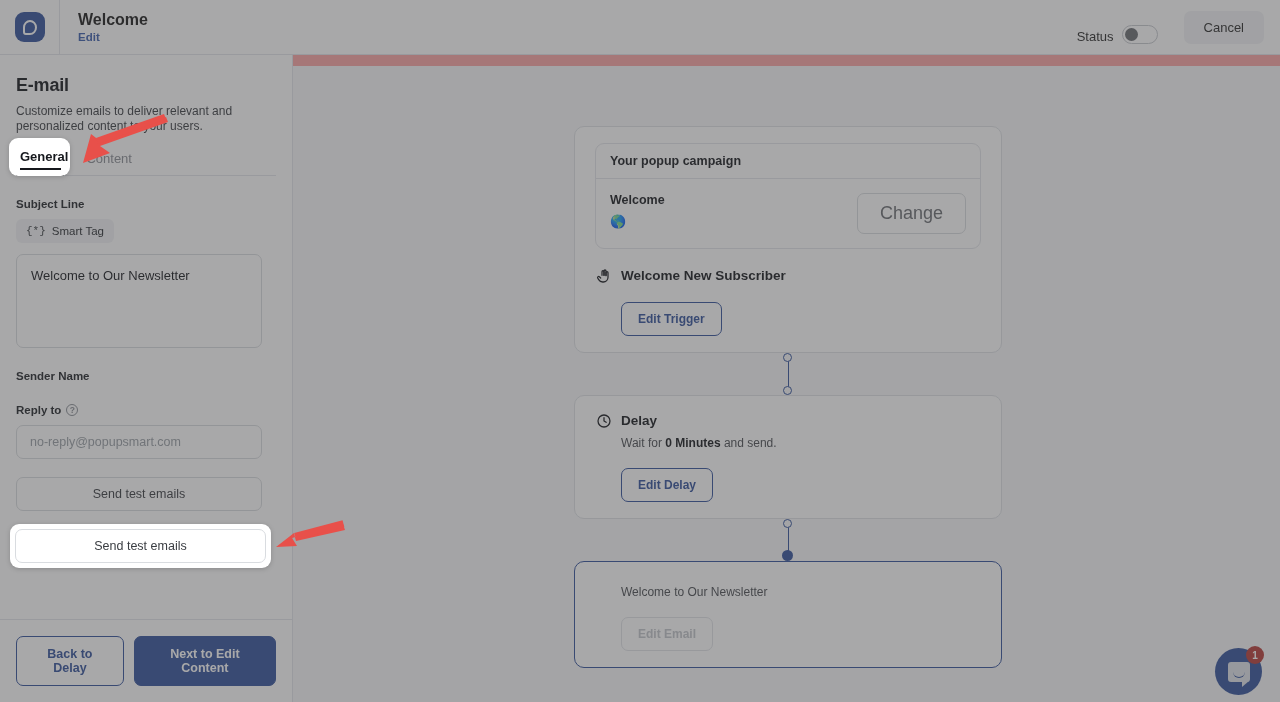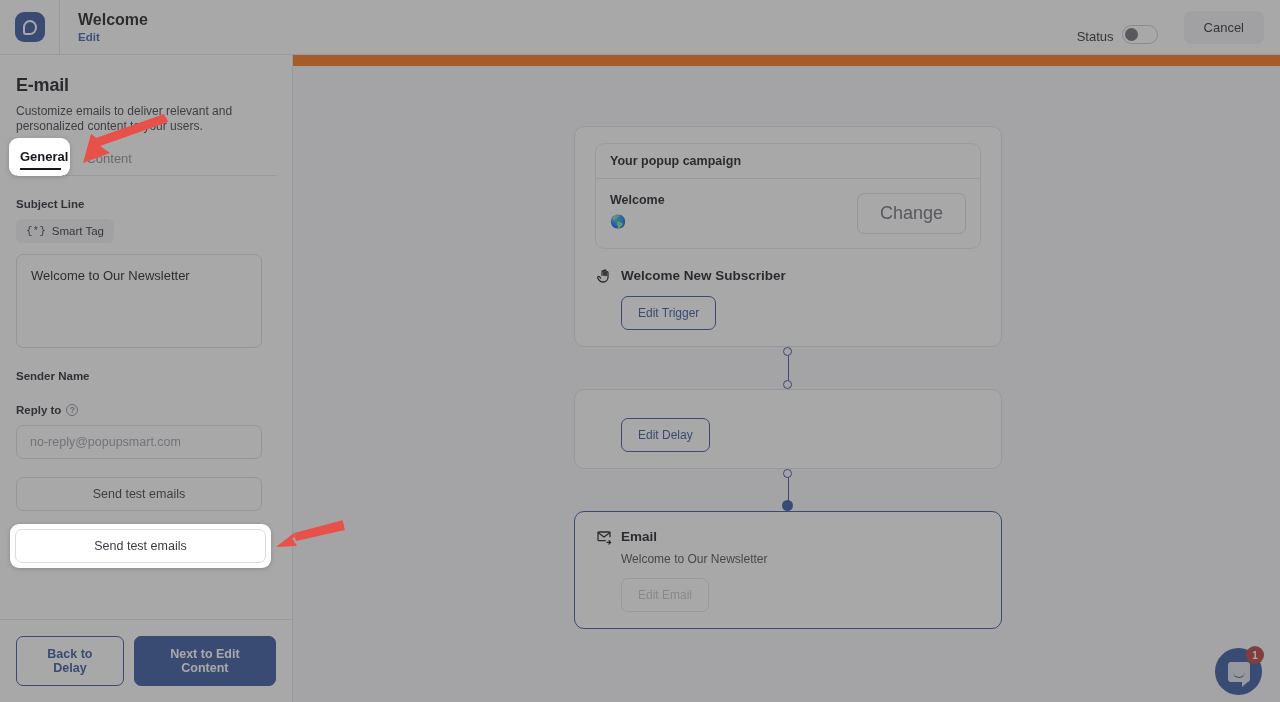--- a/index.html
+++ b/index.html
@@ -5,21 +5,21 @@
   * { box-sizing: border-box; margin: 0; padding: 0; }
   html, body {
     width: 1280px; height: 702px;
     font-family: "Liberation Sans", sans-serif;
     background: #ffffff;
     overflow: hidden;
   }
   #app {
     position: relative;
     width: 1280px; height: 702px;
-    background: #f97316;
+    background: #fca5a5;
   }
 
   
   .header {
     position: absolute; left: 0; top: 0;
     width: 1280px; height: 55px;
     background: #ffffff;
     border-bottom: 1px solid #e4e6ea;
     display: flex; align-items: center;
   }
@@ -181,24 +181,24 @@
   }
 
   .node-head {
     display: flex; align-items: center; gap: 9px;
   }
   .node-ico { width: 17px; height: 17px; display: flex; align-items: center; justify-content: center; }
   .node-title { font-size: 13.5px; font-weight: bold; color: #16181d; }
   .node-desc { margin-top: 7px; margin-left: 26px; font-size: 12px; color: #4a4d52; }
   .node-desc b { color: #16181d; font-weight: bold; }
   .node-btn {
-    margin-top: 12px; margin-left: 26px;
+    margin-top: 18px; margin-left: 26px;
     padding: 9px 16px; border-radius: 7px;
     border: 1px solid #33529b; background: #ffffff;
-    color: #33529b; font-size: 12px; font-weight: normal; cursor: pointer; font-family: inherit;
+    color: #33529b; font-size: 12px; font-weight: bold; cursor: pointer; font-family: inherit;
   }
   .node-btn.disabled {
     border-color: #e2e4e8; color: #c3c6cb; cursor: default;
   }
 
   .connector { position: relative; width: 428px; height: 42px; }
   .connector .line {
     position: absolute; left: 213.5px; top: 4px;
     width: 1.6px; height: 34px; background: #33529b;
   }
@@ -365,40 +365,40 @@
         </div>
       </div>
 
       <div class="connector">
         <div class="line"></div>
         <div class="dot-o c-top"></div>
         <div class="dot-o c-bot"></div>
       </div>
 
       <div class="node">
+        <div class="node-head">
+          <span class="node-ico">
+            <svg width="16" height="16" viewBox="0 0 24 24" fill="none" stroke="#16181d" stroke-width="1.9" stroke-linecap="round" stroke-linejoin="round">
+              <circle cx="12" cy="12" r="9"></circle>
+                <path d="M12 7v5l3.2 2"></path>
+            </svg>
+          </span>
+          <span class="node-title">Delay</span>
+        </div>
+        <div class="node-desc"><span>Wait for </span><b>0 Minutes</b><span> and send.</span></div>
         <button class="node-btn">Edit Delay</button>
       </div>
 
       <div class="connector">
         <div class="line"></div>
         <div class="dot-o c-top"></div>
         <div class="dot-f c-bot"></div>
       </div>
 
       <div class="node selected">
-        <div class="node-head">
-          <span class="node-ico">
-            <svg width="16" height="16" viewBox="0 0 24 24" fill="none" stroke="#16181d" stroke-width="1.9" stroke-linecap="round" stroke-linejoin="round">
-              <path d="M21 11.5V6a1.5 1.5 0 0 0-1.5-1.5h-15A1.5 1.5 0 0 0 3 6v10a1.5 1.5 0 0 0 1.5 1.5H14"></path>
-              <path d="M3.4 5.6 12 12l8.6-6.4"></path>
-              <path d="M16.5 20h5M19.5 17.5 22 20l-2.5 2.5"></path>
-            </svg>
-          </span>
-          <span class="node-title">Email</span>
-        </div>
         <div class="node-desc">Welcome to Our Newsletter</div>
         <button class="node-btn disabled">Edit Email</button>
       </div>
 
     </div>
 
     <div class="intercom">
       <div class="bubble">
         <div class="smile"></div>
       </div>

